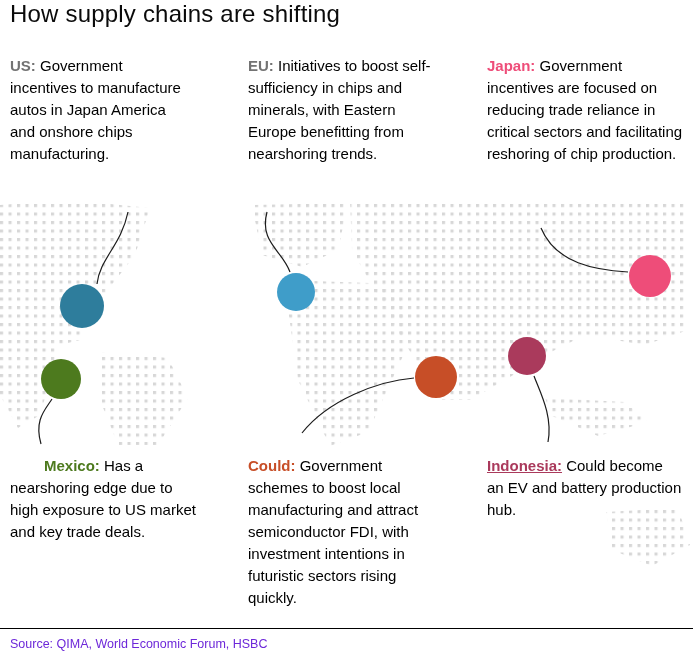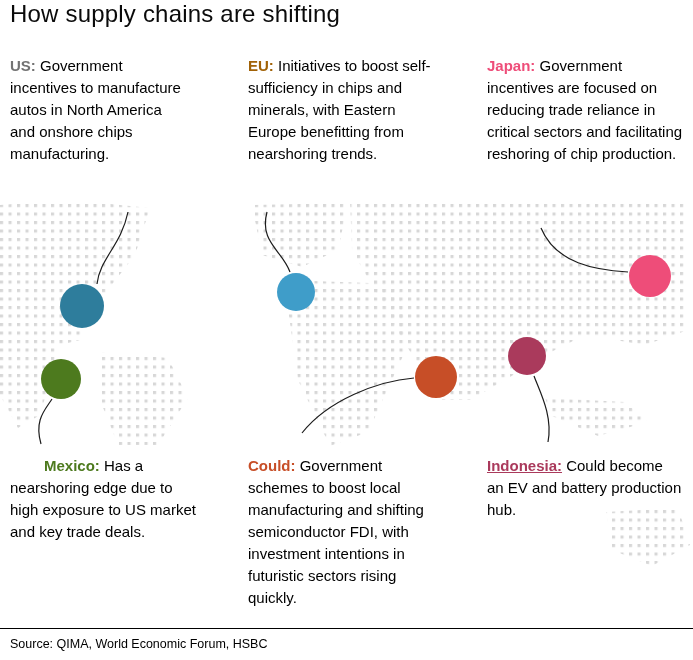--- a/index.html
+++ b/index.html
@@ -47,21 +47,21 @@
     top: 628px;
     width: 693px;
     border-top: 1px solid #000000;
     z-index: 2;
   }
   .source {
     position: absolute;
     left: 10px;
     top: 637px;
     font-size: 12.5px;
-    color: #000000;
+    color: #6d28d9;
     z-index: 2;
   }
   .conn {
     fill: none;
     stroke: #1c1c1c;
     stroke-width: 1.2;
   }
 </style>
 </head>
 <body>
@@ -100,37 +100,37 @@
       <circle cx="82" cy="306" r="22" fill="#2e7d9c"></circle>
       <circle cx="296" cy="292" r="19" fill="#3f9dc9"></circle>
       <circle cx="650" cy="276" r="21" fill="#ee4d79"></circle>
       <circle cx="61" cy="379" r="20" fill="#4d7a1e"></circle>
       <circle cx="436" cy="377" r="21" fill="#c74e27"></circle>
       <circle cx="527" cy="356" r="19" fill="#aa3a5c"></circle>
     </g>
   </svg>
 
   <div class="block b-us">
-    <span class="lbl" style="color: #737373;">US:</span><span> Government incentives to manufacture autos in North America and onshore chips manufacturing.</span>
+    <span class="lbl" style="color: #737373;">US:</span><span> Government incentives to manufacture autos in Japan America and onshore chips manufacturing.</span>
   </div>
 
   <div class="block b-eu">
-    <span class="lbl" style="color: #a16207;">EU:</span><span> Initiatives to boost self-sufficiency in chips and minerals, with Eastern Europe benefitting from nearshoring trends.</span>
+    <span class="lbl" style="color: #737373;">EU:</span><span> Initiatives to boost self-sufficiency in chips and minerals, with Eastern Europe benefitting from nearshoring trends.</span>
   </div>
 
   <div class="block b-japan">
     <span class="lbl" style="color: rgb(238, 77, 121);">Japan:</span><span> Government incentives are focused on reducing trade reliance in critical sectors and facilitating reshoring of chip production.</span>
   </div>
 
   <div class="block b-mexico">
     <span class="lbl" style="color: rgb(77, 122, 30); margin-left: 34px;">Mexico:</span><span> Has a nearshoring edge due to high exposure to US market and key trade deals.</span>
   </div>
 
   <div class="block b-india">
-    <span class="lbl" style="color: rgb(199, 78, 39);">Could:</span><span> Government schemes to boost local manufacturing and shifting semiconductor FDI, with investment intentions in futuristic sectors rising quickly.</span>
+    <span class="lbl" style="color: rgb(199, 78, 39);">Could:</span><span> Government schemes to boost local manufacturing and attract semiconductor FDI, with investment intentions in futuristic sectors rising quickly.</span>
   </div>
 
   <div class="block b-indonesia">
     <span class="lbl" style="color: rgb(170, 58, 92); text-decoration: underline;">Indonesia:</span><span> Could become an EV and battery production hub.</span>
   </div>
 
   <div class="divider"></div>
   <div class="source">Source: QIMA, World Economic Forum, HSBC</div>
 
 </div>

